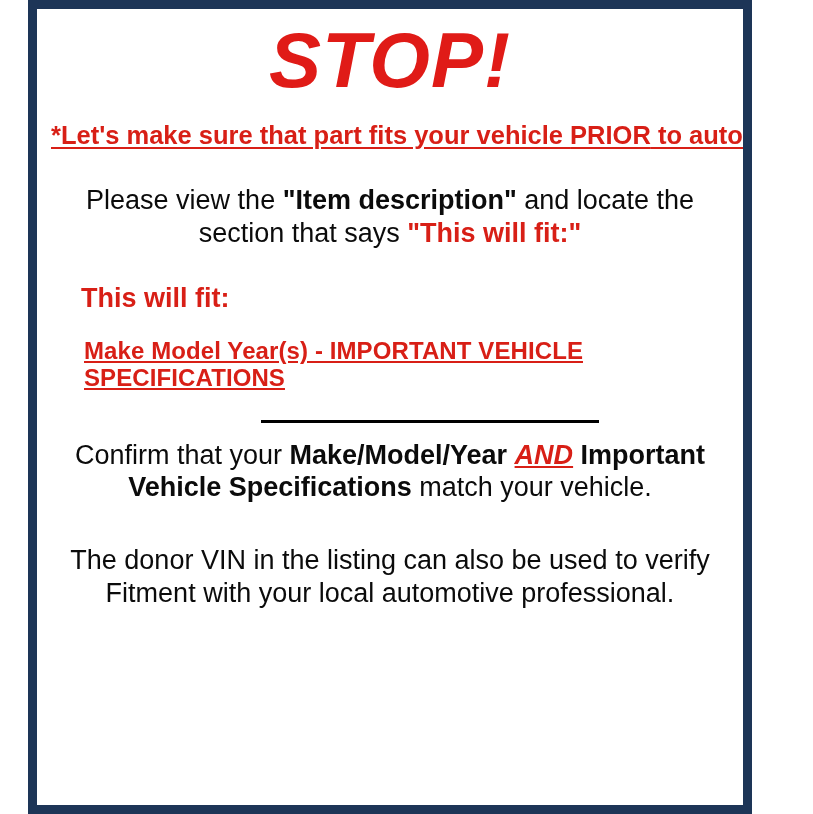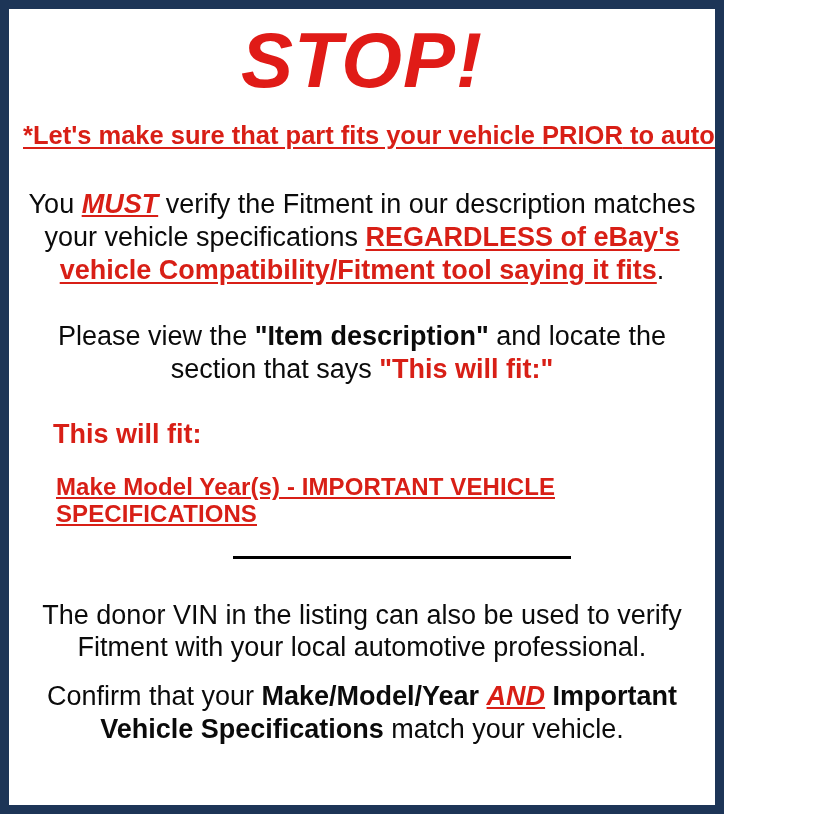--- a/index.html
+++ b/index.html
@@ -12,20 +12,21 @@
   }
 
   .poster {
     position: relative;
     width: 724px;
     height: 814px;
     box-sizing: border-box;
     background: #a16207;
     border: 9px solid #1d3557;
     overflow: hidden;
+    margin-left: 28px;
   }
 
   .sheet {
     position: relative;
     width: 100%;
     height: 100%;
     box-sizing: border-box;
     background: #ffffff;
     padding: 0 14px;
   }
@@ -163,38 +164,35 @@
 
 <div class="poster">
   <div class="sheet">
 
     <h1 class="stop-title">STOP!</h1>
 
     <p class="subtitle">
       <span>*Let's make sure that part fits your vehicle </span><span class="ital">PRIOR</span><span> to automotive*</span>
     </p>
 
-    <p class="body-par par-must">
-      <span>You </span><span class="must-tok">MUST</span><span> verify the Fitment in our description matches your vehicle specifications </span><span class="regardless-tok">REGARDLESS of eBay's vehicle Compatibility/Fitment tool saying it fits</span><span>.</span>
-    </p>
 
     <p class="body-par par-pleaseview">
       <span>Please view the </span><span class="b blk">"Item description"</span><span> and locate the section that says </span><span class="b red">"This will fit:"</span>
     </p>
 
     <div class="example-block">
       <p class="example-fit">This will fit:</p>
       <p class="example-spec">Make Model Year(s) - IMPORTANT VEHICLE SPECIFICATIONS</p>
     </div>
 
     <div class="rule-wrap">
       <div class="rule"></div>
     </div>
 
-    <p class="body-par par-vin">The donor VIN in the listing can also be used to verify Fitment with your local automotive professional.</p>
-
     <p class="body-par par-confirm">
       <span>Confirm that your </span><span class="b blk">Make/Model/Year</span><span> </span><span class="and-tok">AND</span><span> </span><span class="b blk">Important Vehicle Specifications</span><span> match your vehicle.</span>
     </p>
+
+    <p class="body-par par-vin">The donor VIN in the listing can also be used to verify Fitment with your local automotive professional.</p>
 
 
   </div>
 </div>
 
 </body></html>

